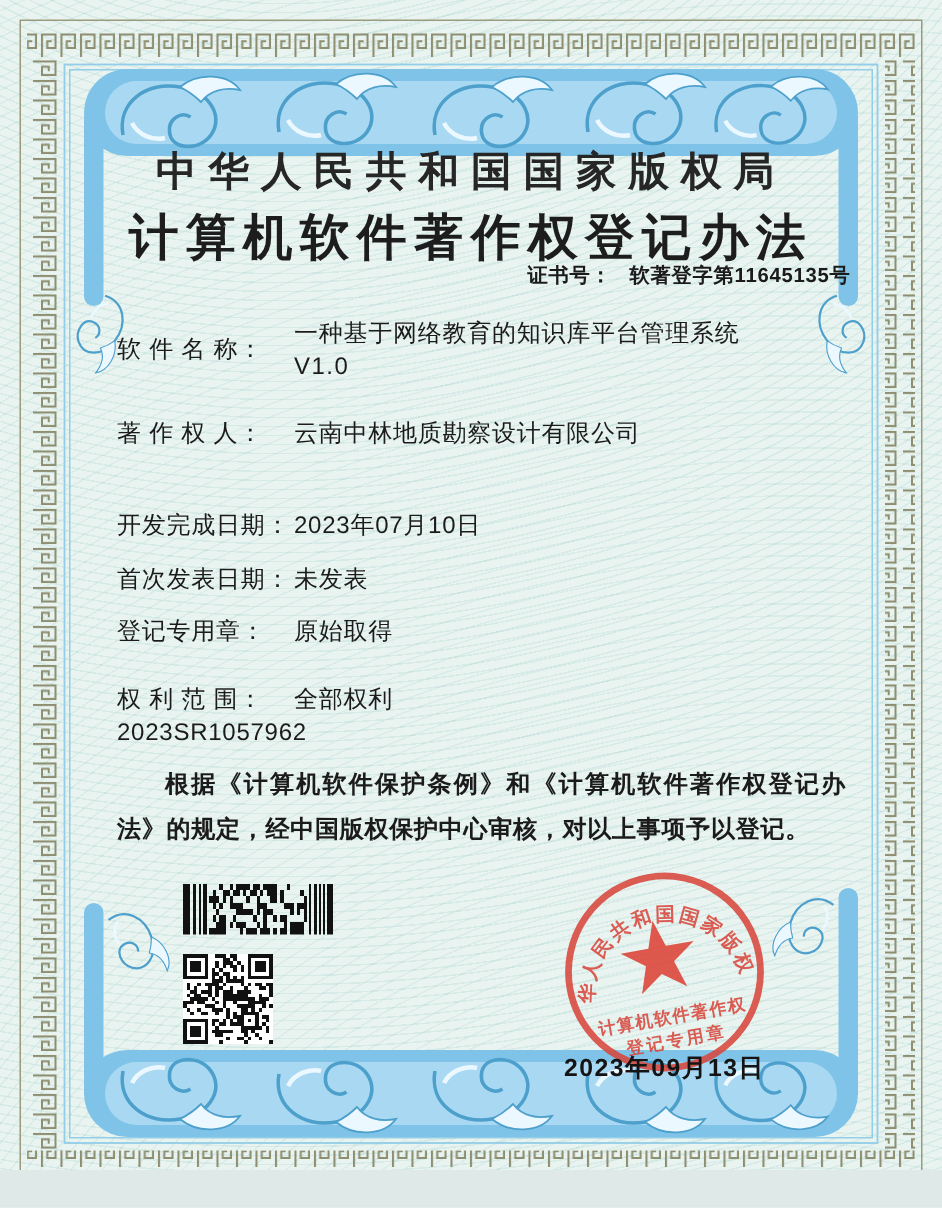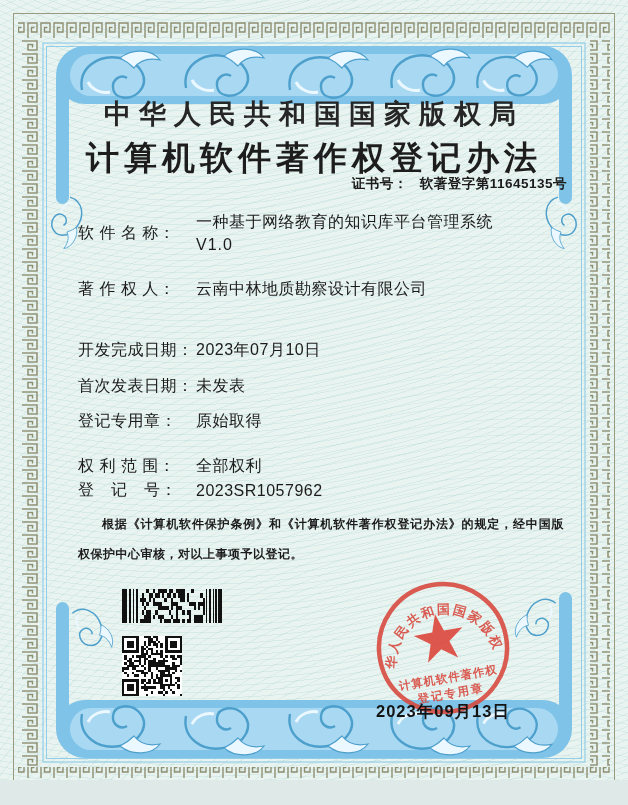--- a/index.html
+++ b/index.html
@@ -40,21 +40,21 @@
   .field-row{
     position:absolute;left:78px;display:flex;align-items:center;
     font-size:16px;font-weight:400;color:#1b1b1b;white-space:nowrap;
   }
   .field-row .flabel{width:118px;flex:0 0 118px;letter-spacing:.5px;}
   .field-row .fvalue{letter-spacing:.5px;}
   .field-row .fvalue .line2{margin-top:3px;letter-spacing:1px;}
 
   .statement{
     position:absolute;left:78px;top:509px;width:486px;
-    font-size:12px;font-weight:700;color:#1b1b1b;line-height:30px;
+    font-size:16px;font-weight:700;color:#1b1b1b;line-height:30px;
     text-align:justify;text-indent:2em;letter-spacing:.5px;margin:0;
   }
 
   .barcode-wrap{position:absolute;left:122px;top:589px;width:100px;height:34px;}
   .qr-wrap{position:absolute;left:122px;top:636px;width:60px;height:60px;}
 
   .seal-wrap{position:absolute;left:365px;top:570px;width:156px;height:156px;}
 
   .issue-date{
     position:absolute;left:376px;top:701px;
@@ -148,21 +148,20 @@
   </div>
   <div class="field-row" style="top:411px">
     <div class="flabel">登记专用章：</div>
     <div class="fvalue">原始取得</div>
   </div>
   <div class="field-row" style="top:456px">
     <div class="flabel">权 利 范 围：</div>
     <div class="fvalue">全部权利</div>
   </div>
   <div class="field-row" style="top:480px">
-    <div class="flabel">登　记　号：</div>
     <div class="fvalue">2023SR1057962</div>
   </div>
 
   <p class="statement">根据《计算机软件保护条例》和《计算机软件著作权登记办法》的规定，经中国版权保护中心审核，对以上事项予以登记。</p>
 
   <div class="barcode-wrap">
     <svg id="barcode" width="100" height="34" viewBox="0 0 100 34" shape-rendering="crispEdges">
         <rect x="0" y="0" width="4.5" height="34" fill="#111"></rect>
         <rect x="6.5" y="0" width="2" height="34" fill="#111"></rect>
         <rect x="10.5" y="0" width="1.2" height="34" fill="#111"></rect>

